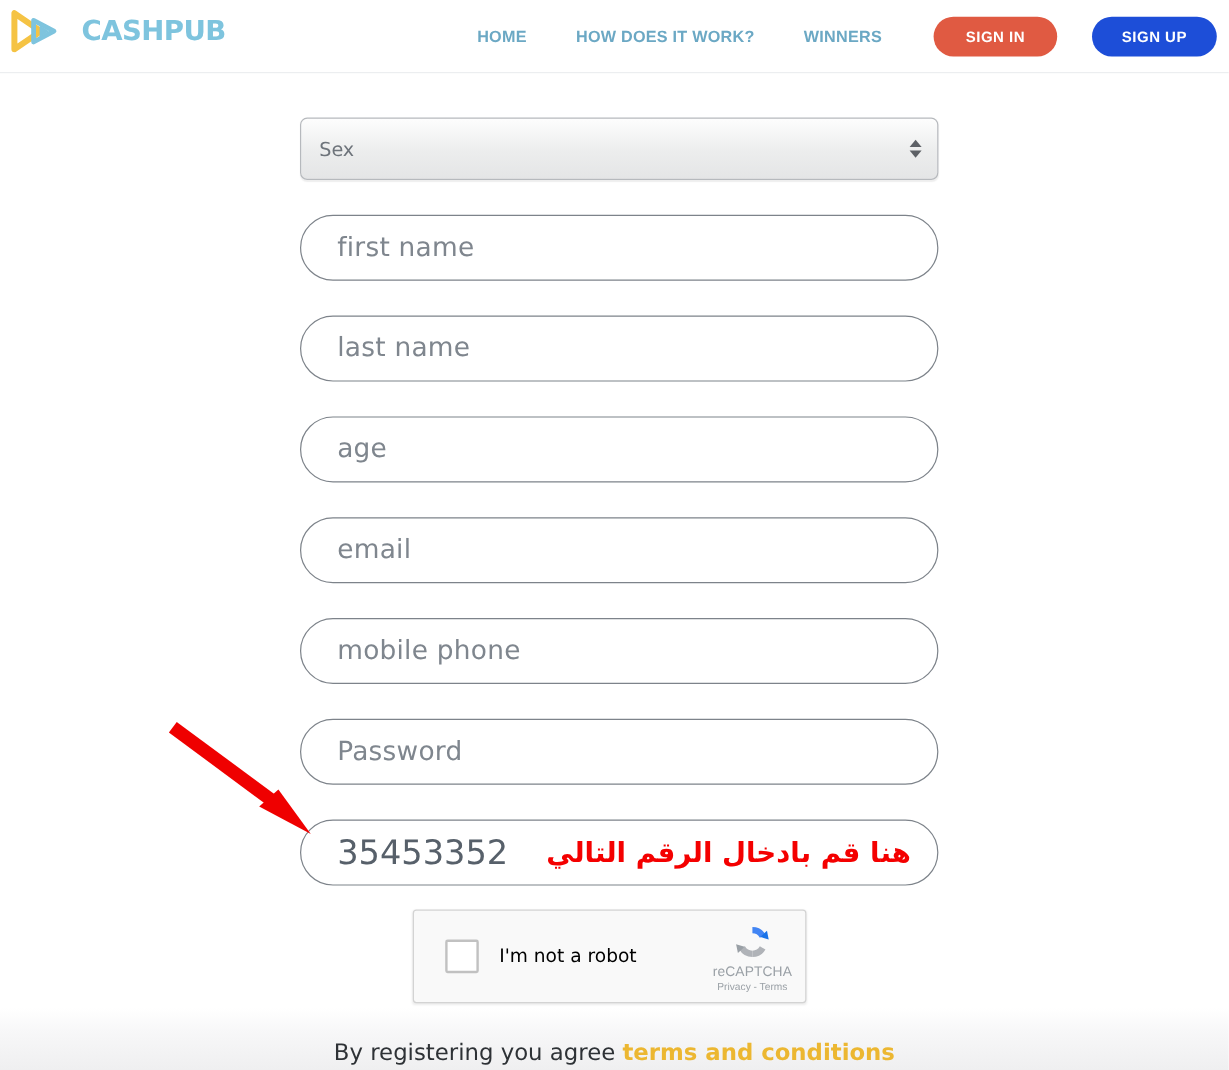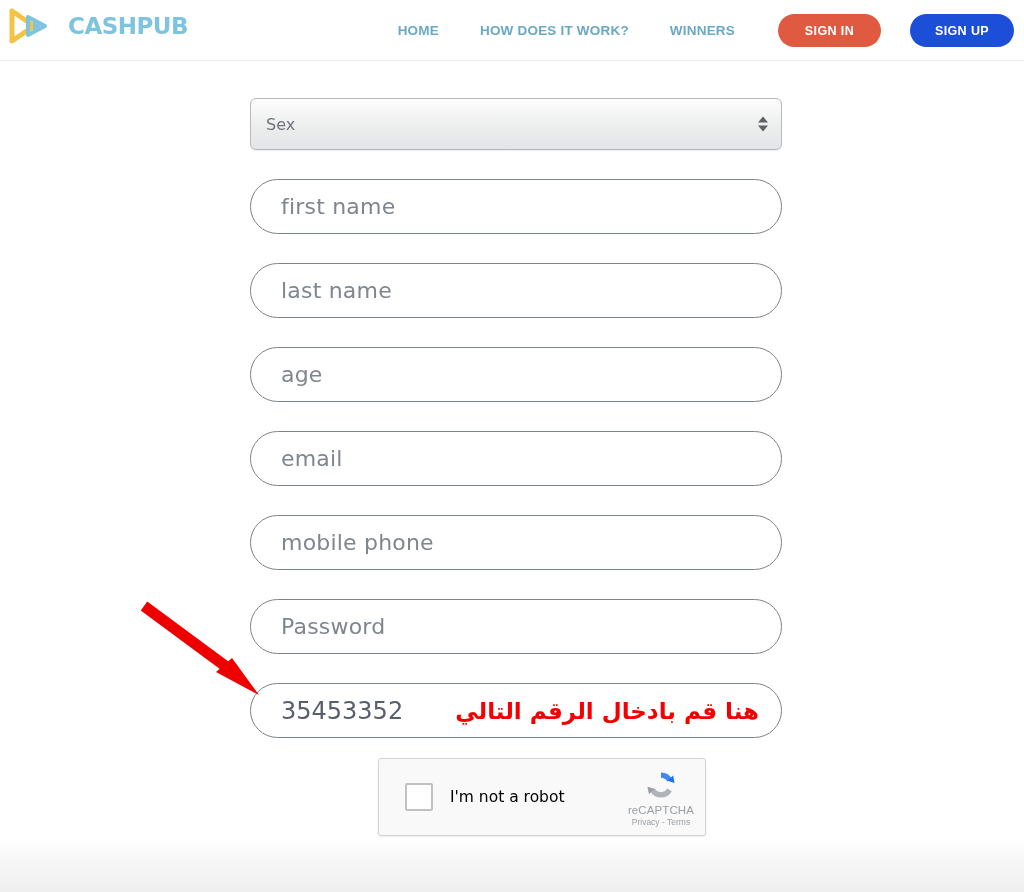--- a/index.html
+++ b/index.html
@@ -77,36 +77,36 @@
     border:1px solid #7d838a; border-radius:28px;
     background:#ffffff;
     display:flex; align-items:center;
     position:relative; cursor:text;
   }
   .ph {
     padding-left:30px; font-size:22px; color:#7f868e;
     font-family:"DejaVu Sans", sans-serif; letter-spacing:0.2px;
   }
   .field-value {
-    padding-left:30px; font-size:24px; color:#57606a;
+    padding-left:30px; font-size:28px; color:#57606a;
     font-family:"DejaVu Sans", sans-serif;
   }
   .arabic-note {
     position:absolute; right:22px; top:50%; transform:translateY(-50%);
     color:#f40000; font-weight:bold; font-size:23px;
     direction:rtl; white-space:nowrap;
     font-family:"DejaVu Sans", sans-serif;
   }
 
   
   .annot-arrow { position:absolute; left:128px; top:592px; pointer-events:none; }
 
   
   .recaptcha {
-    position:absolute; left:378px; top:758px;
+    position:absolute; left:344px; top:758px;
     width:328px; height:78px;
     background:#f9f9f9; border:1px solid #d3d3d3; border-radius:3px;
     box-shadow:0 1px 2px rgba(0,0,0,0.08);
     display:flex; align-items:center;
   }
   .rc-check {
     width:28px; height:28px; margin-left:26px;
     background:#fff; border:2px solid #c1c1c1; border-radius:2px;
     cursor:pointer; flex:none;
   }
@@ -231,14 +231,17 @@
         <path d="M20 34 a14 14 0 0 1 -12.1 -7 l5.2 -3 a8 8 0 0 0 6.9 4 z" fill="#b0b3b8"></path>
         <path d="M6.6 30.2 l-1.7 -8.2 l7.9 2.3 z" fill="#9aa0a6"></path>
         <path d="M32.1 27 a14 14 0 0 1 -12.1 7 l0 -6 a8 8 0 0 0 6.9 -4 z" fill="#b0b3b8"></path>
       </svg>
       <span class="rc-name">reCAPTCHA</span>
       <span class="rc-legal">Privacy - Terms</span>
     </div>
   </div>
 
   <div class="footer-grad"></div>
+  <div class="footer-text">
+    <span>By registering you agree </span><span class="terms-link">terms and conditions</span>
+  </div>
 
 </div>
 
 </body></html>

